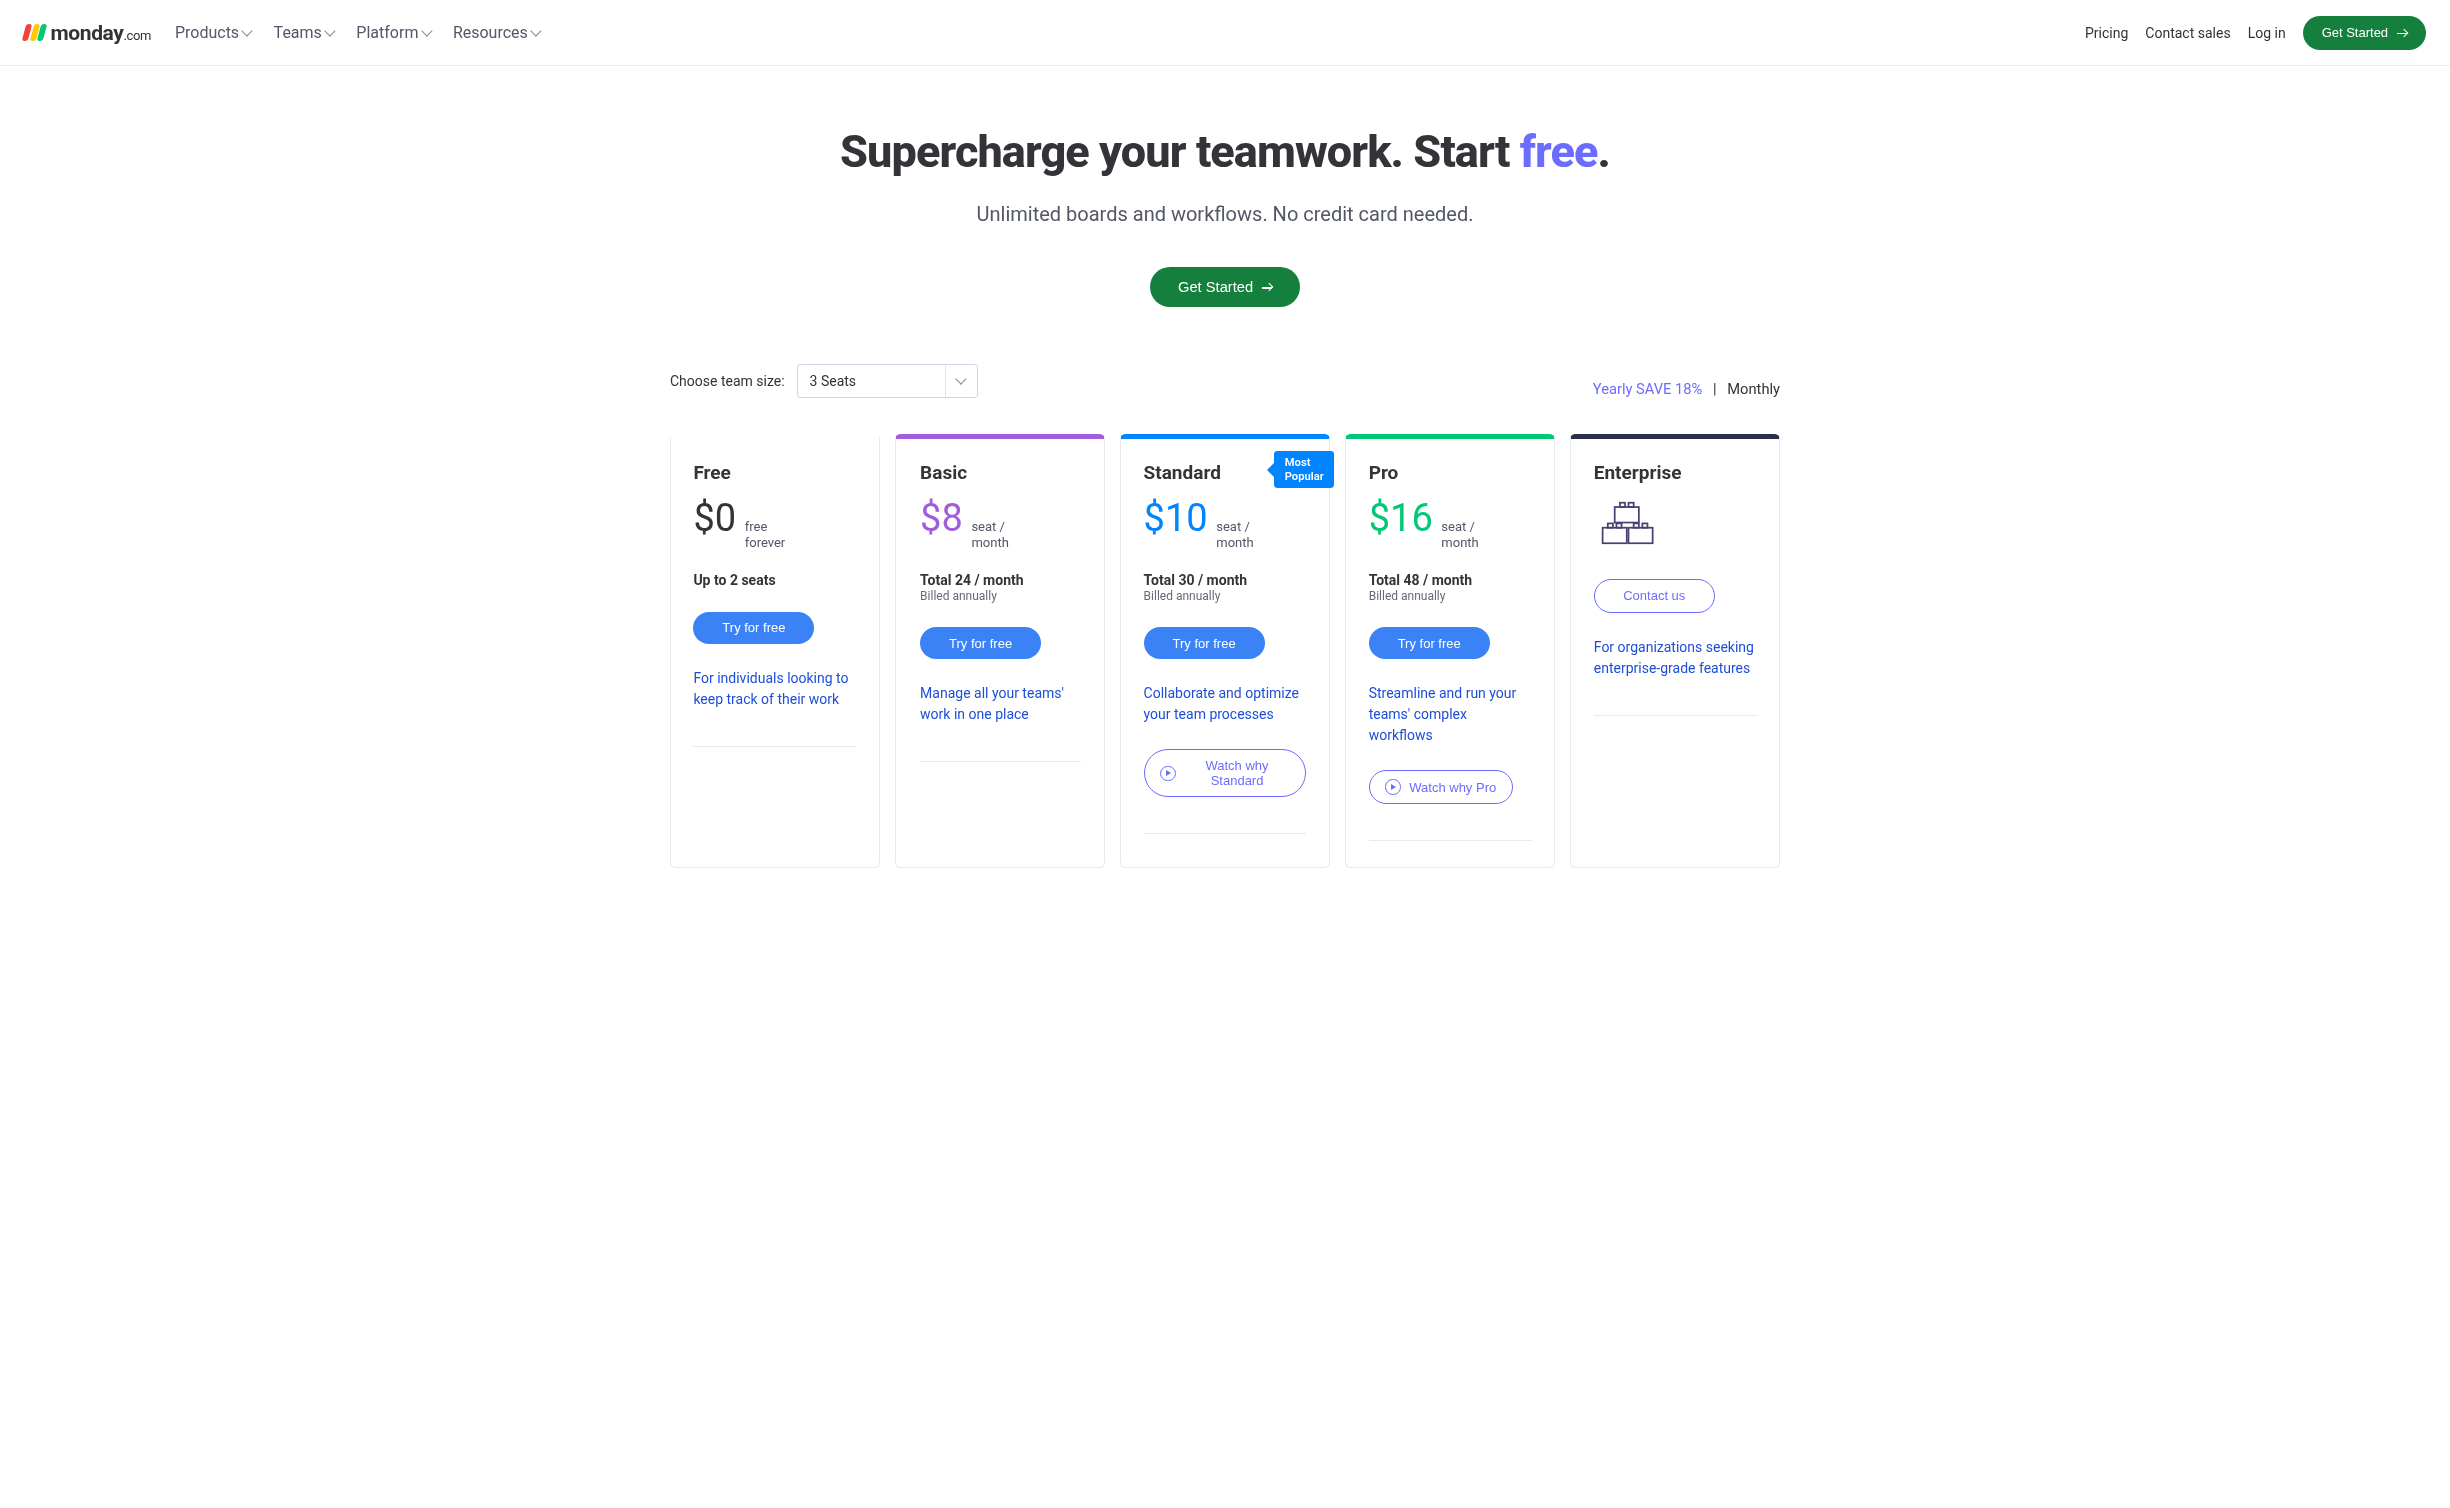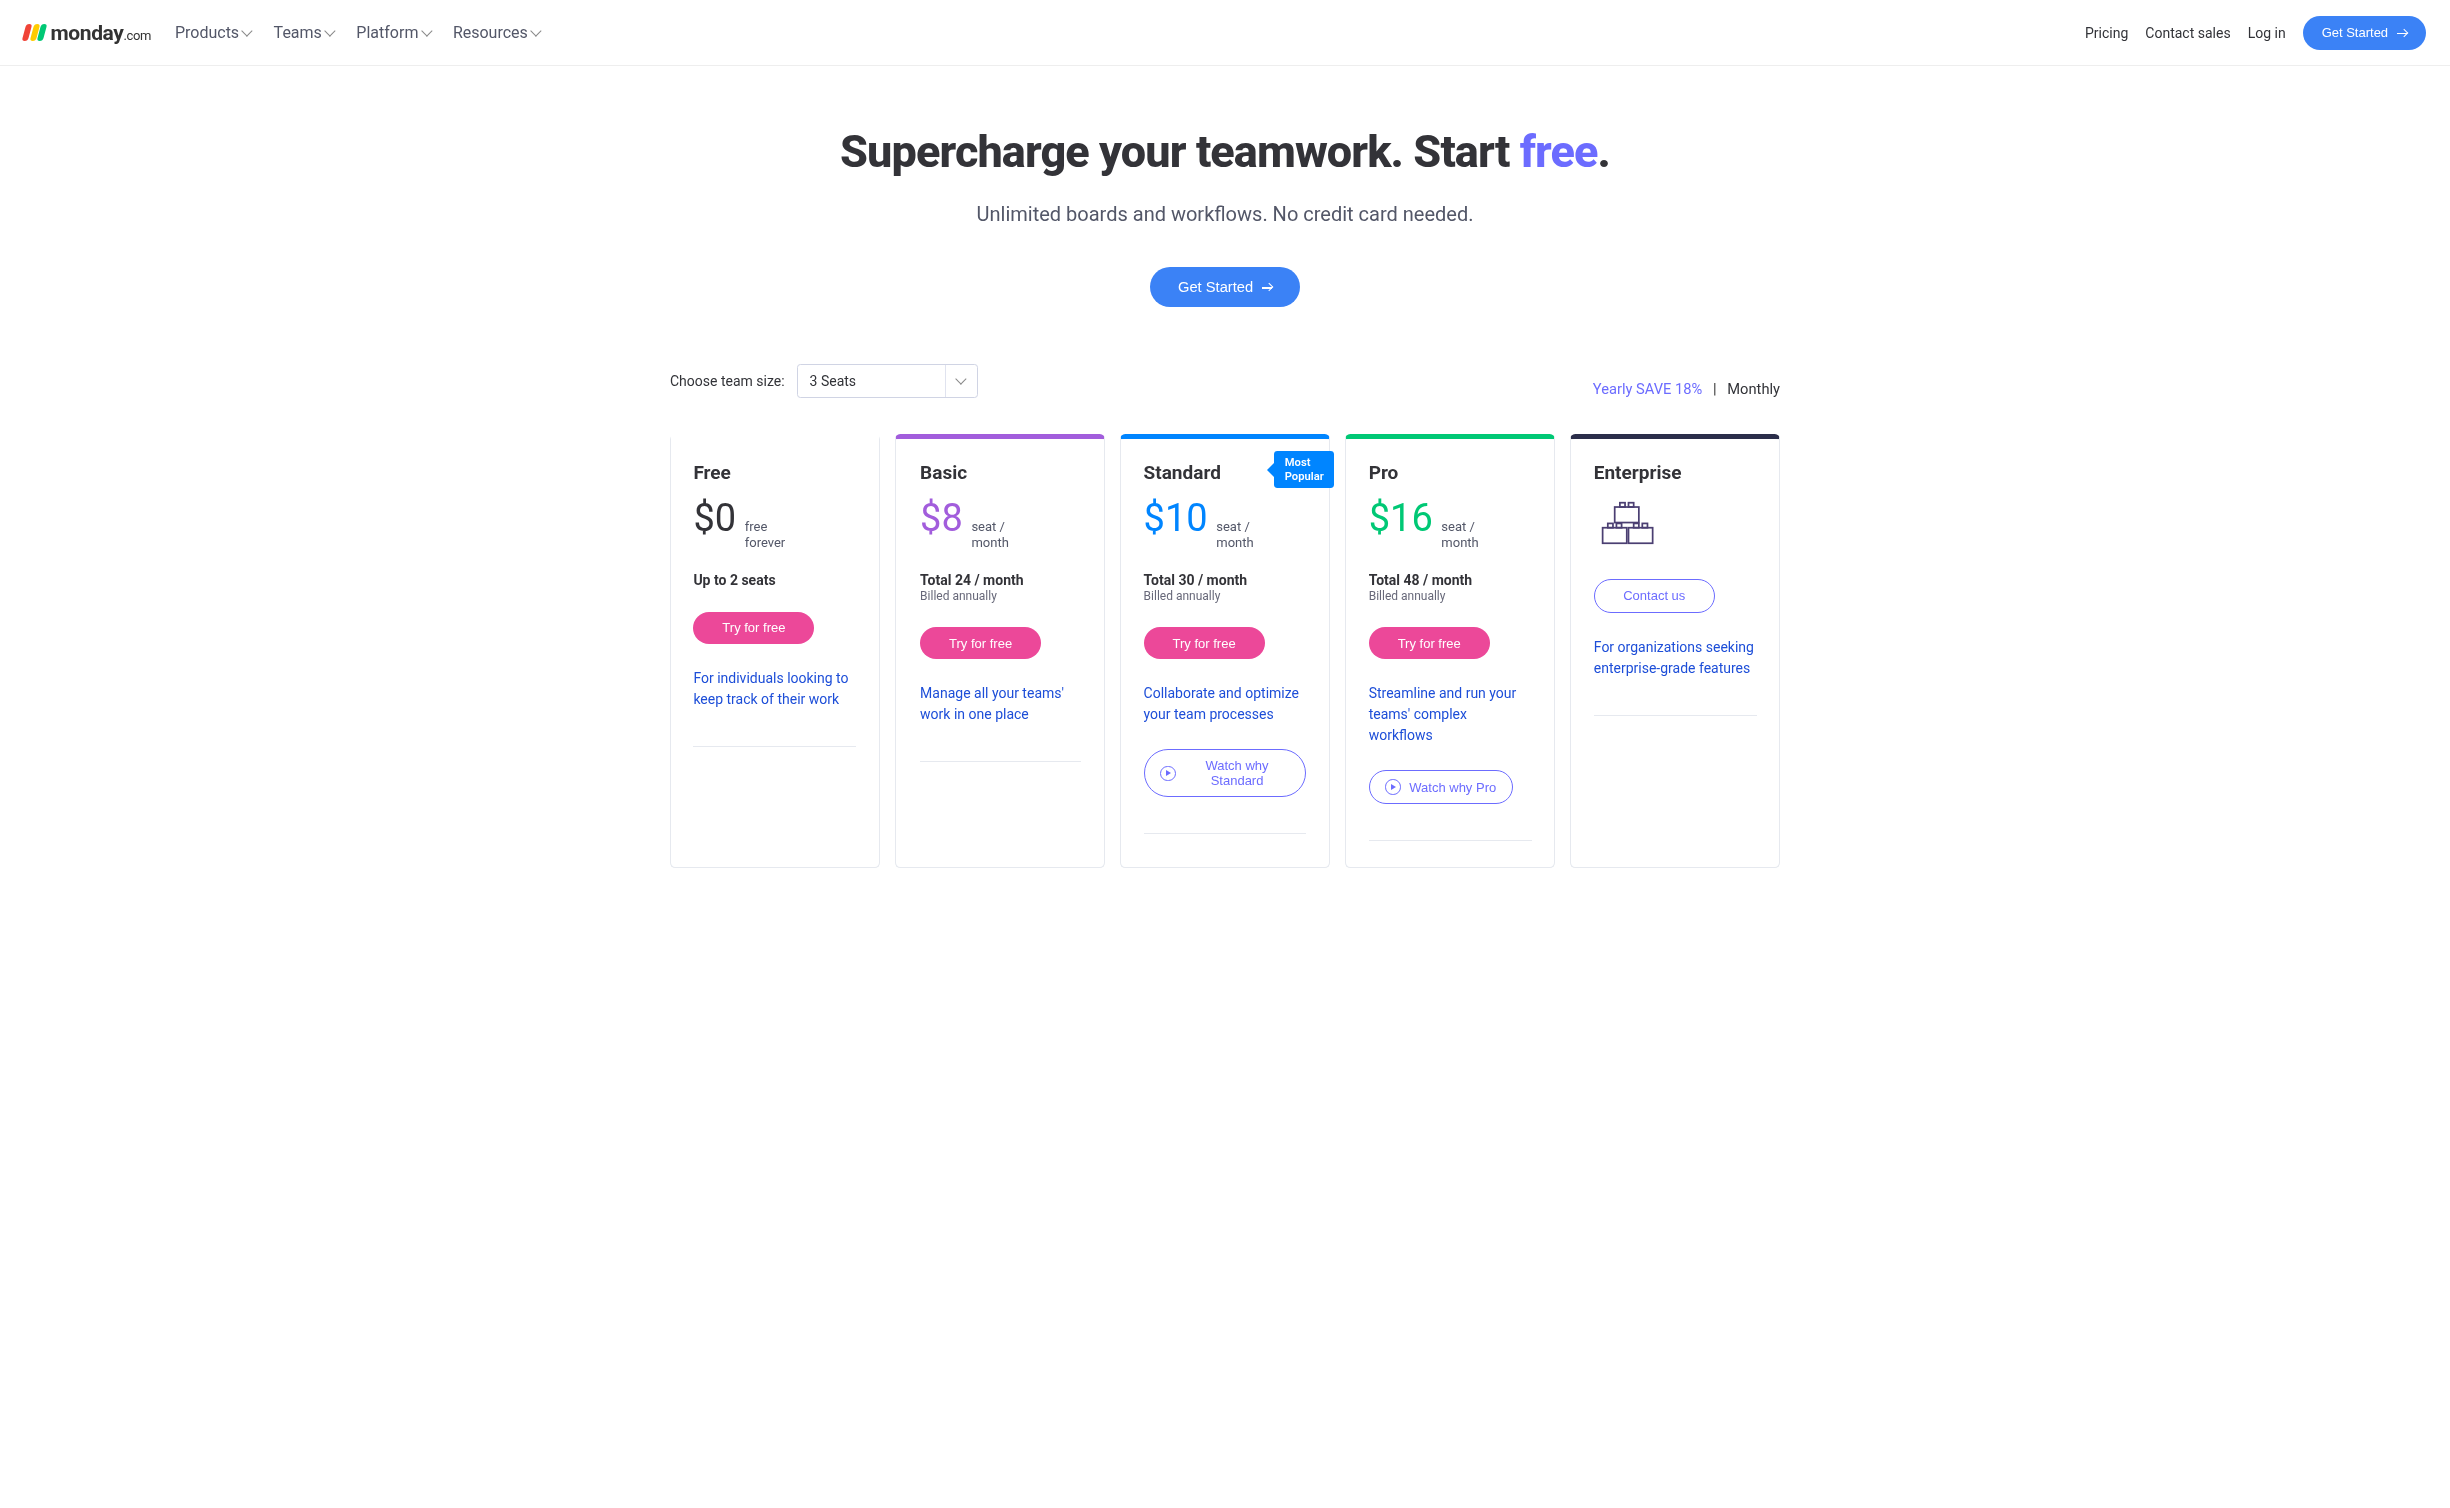--- a/index.html
+++ b/index.html
@@ -12,21 +12,21 @@
 .mark.red { background: #f04438; }
 .mark.yellow { background: #ffcb00; }
 .mark.green { background: #00c875; }
 .logo-text { font-weight: 700; font-size: 21px; color: #333; letter-spacing: -0.4px; }
 .logo-text .com { font-weight: 400; font-size: 13px; }
 .nav { display: flex; gap: 22.4px; }
 .nav-item { display: flex; align-items: center; gap: 4.3px; font-size: 16px; color: #535768; cursor: pointer; }
 .chevron { width: 7.8px; height: 7.8px; border-right: 1.3px solid #888; border-bottom: 1.3px solid #888; transform: rotate(45deg); margin-top: -3.4px; }
 .header-right { display: flex; align-items: center; gap: 17px; }
 .header-link { font-size: 14px; color: #323338; cursor: pointer; }
-.btn-primary { background: #3b82f6; color: #fff; border: none; padding: 9.5px 19px; border-radius: 861px; font-size: 13px; cursor: pointer; display: inline-flex; align-items: center; gap: 8.6px; }
+.btn-primary { background: #15803d; color: #fff; border: none; padding: 9.5px 19px; border-radius: 861px; font-size: 13px; cursor: pointer; display: inline-flex; align-items: center; gap: 8.6px; }
 .arrow-right { width: 10.3px; height: 10.3px; position: relative; }
 .arrow-right::after { content: ''; position: absolute; top: 2.6px; right: 0; width: 5.2px; height: 5.2px; border-top: 1.7px solid currentColor; border-right: 1.7px solid currentColor; transform: rotate(45deg); }
 .arrow-right::before { content: ''; position: absolute; top: 5.2px; left: 0; width: 10.3px; height: 1.7px; background: currentColor; }
 .hero { text-align: center; padding: 59px 17px 26px; }
 .hero h1 { font-size: 45px; font-weight: 800; color: #333338; letter-spacing: -0.9px; }
 .hero h1 .accent { color: #6c6cff; }
 .hero-sub { font-size: 20px; color: #535768; margin-top: 24px; }
 .hero-cta { margin-top: 41px; }
 .hero-cta .btn-primary { padding: 12px 28px; font-size: 14.7px; }
 .controls { max-width: 1172px; margin: 31px auto 0; padding: 0 31px; display: flex; justify-content: space-between; align-items: flex-end; }
@@ -51,21 +51,21 @@
 .price-row { display: flex; align-items: baseline; gap: 8.6px; margin-top: 12px; }
 .price { font-size: 38px; font-weight: 400; }
 .price.free-c { color: #333338; }
 .price.basic-c { color: #a25ddc; }
 .price.standard-c { color: #0085ff; }
 .price.pro-c { color: #00c875; }
 .price-unit { font-size: 13px; color: #535768; line-height: 1.2; }
 .plan-total { font-size: 14px; font-weight: 700; margin-top: 21px; color: #333338; }
 .plan-billing { font-size: 12px; color: #676879; margin-top: 1.7px; }
 .plan-seats { font-size: 14px; font-weight: 700; margin-top: 21px; color: #333338; }
-.btn-plan { background: #ec4899; color: #fff; border: none; border-radius: 861px; padding: 8.6px 0; font-size: 13px; width: 121px; cursor: pointer; margin-top: 24px; }
+.btn-plan { background: #3b82f6; color: #fff; border: none; border-radius: 861px; padding: 8.6px 0; font-size: 13px; width: 121px; cursor: pointer; margin-top: 24px; }
 .btn-outline { background: #fff; color: #6c6cff; border: 0.9px solid #6c6cff; border-radius: 861px; padding: 8.6px 0; font-size: 13px; width: 121px; cursor: pointer; margin-top: 24px; }
 .plan-desc { font-size: 14px; color: #1d4ed8; margin-top: 24px; line-height: 1.5; }
 .watch-btn { display: inline-flex; align-items: center; gap: 8.6px; border: 0.9px solid #6c6cff; color: #6c6cff; border-radius: 861px; padding: 7.8px 15.5px; font-size: 13px; cursor: pointer; margin-top: 24px; background: #fff; width: fit-content; }
 .play-icon { width: 15.5px; height: 15.5px; border: 1.3px solid #6c6cff; border-radius: 50%; position: relative; flex-shrink: 0; }
 .play-icon::after { content: ''; position: absolute; left: 5.2px; top: 3.4px; border-left: 5.2px solid #6c6cff; border-top: 3.4px solid transparent; border-bottom: 3.4px solid transparent; }
 .enterprise-icon { margin-top: 15.5px; }
 .divider { border: none; border-top: 0.9px solid #e6e9ef; margin-top: 36px; }
 </style>
 </head>
 <body>

